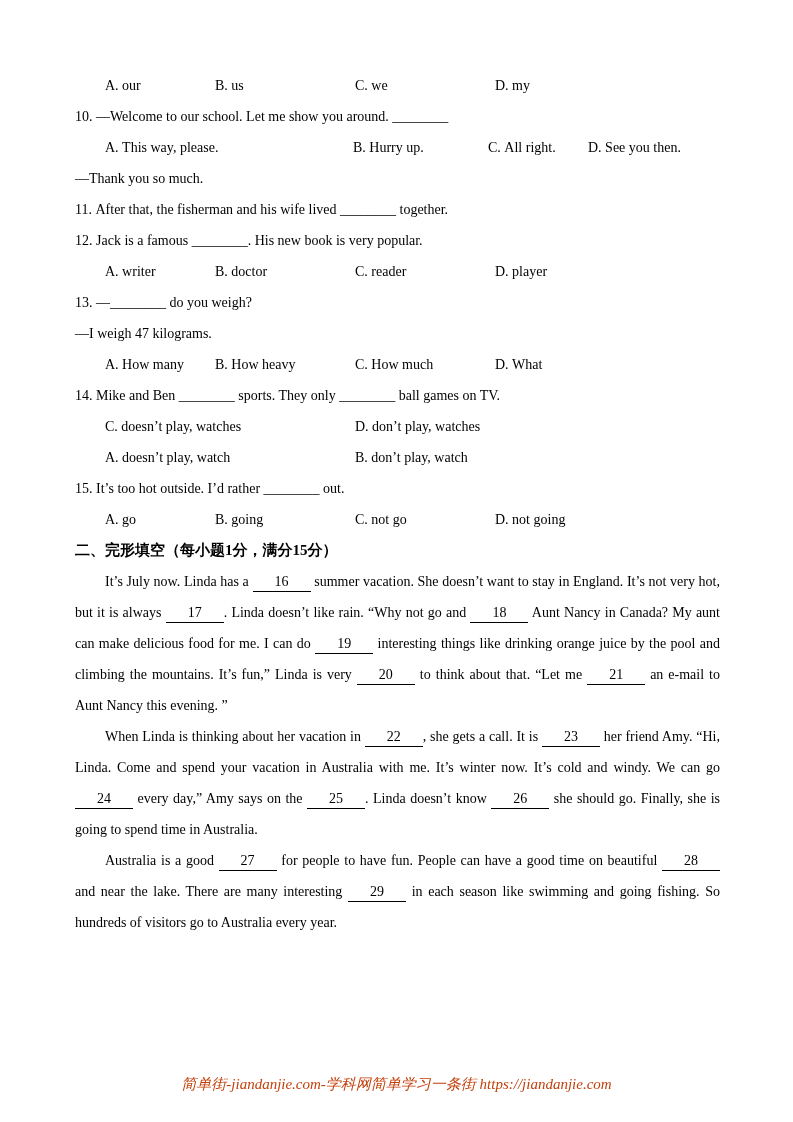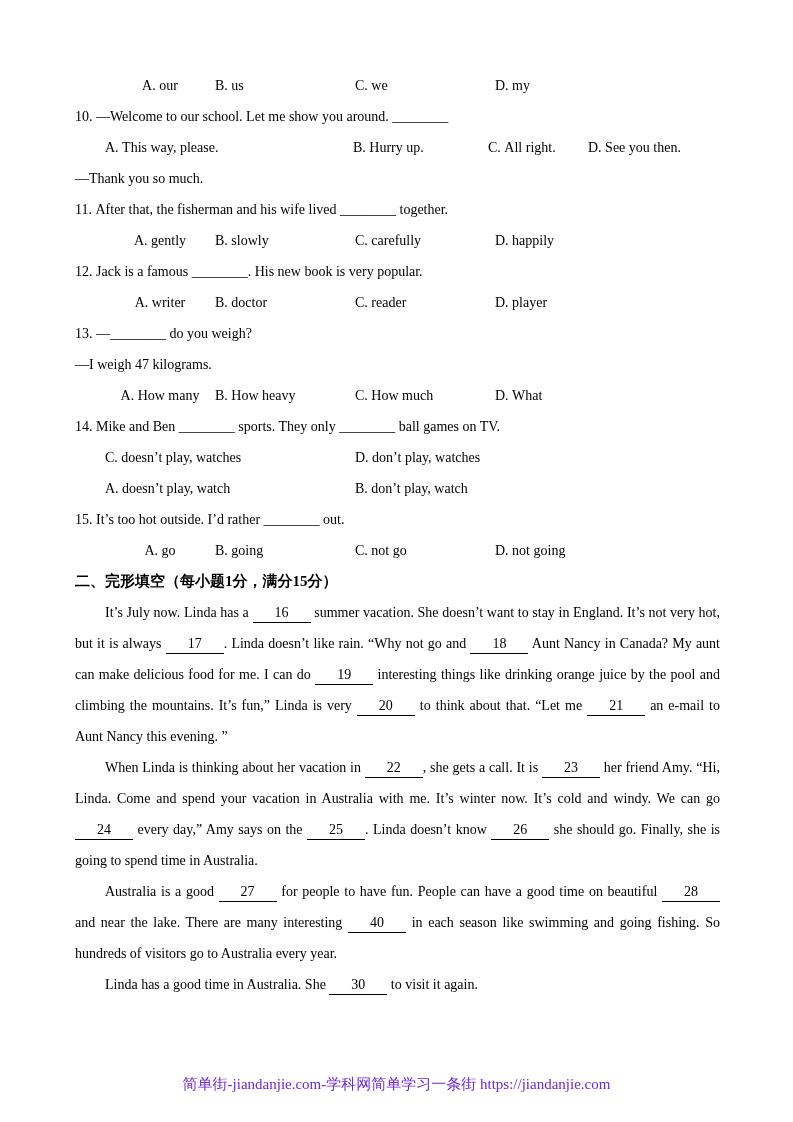--- a/index.html
+++ b/index.html
@@ -25,21 +25,21 @@
   .line {
     line-height: 31px;
     white-space: nowrap;
   }
   .opts {
     padding-left: 30px;
   }
   .opts .opt {
     display: inline-block;
   }
-  .opts.std .opt:nth-child(1) { width: 110px; text-align: center; }
+  .opts.std .opt:nth-child(1) { width: 110px; }
   .opts.std .opt:nth-child(2) { width: 140px; }
   .opts.std .opt:nth-child(3) { width: 140px; }
   .opts.dialog .opt:nth-child(1) { width: 248px; }
   .opts.dialog .opt:nth-child(2) { width: 135px; }
   .opts.dialog .opt:nth-child(3) { width: 100px; }
   .opts.two .opt:nth-child(1) { width: 250px; }
   .section-title {
     font-weight: bold;
     font-size: 15px;
     line-height: 31px;
@@ -73,34 +73,32 @@
 </head>
 <body>
 
 <div class="page">
   <div id="questions">
       <div class="line opts std"><span class="opt">A.&nbsp;our</span><span class="opt">B.&nbsp;us</span><span class="opt">C.&nbsp;we</span><span class="opt">D.&nbsp;my</span></div>
       <div class="line stem">10.&nbsp;—Welcome to our school. Let me show you around. ________</div>
       <div class="line opts dialog"><span class="opt">A.&nbsp;This way, please.</span><span class="opt">B.&nbsp;Hurry up.</span><span class="opt">C.&nbsp;All right.</span><span class="opt">D.&nbsp;See you then.</span></div>
       <div class="line dialog">—Thank you so much.</div>
       <div class="line stem">11.&nbsp;After that, the fisherman and his wife lived ________ together.</div>
-      <div class="line opts std"><span class="opt">A.&nbsp;gently</span><span class="opt">B.&nbsp;slowly</span><span class="opt">C.&nbsp;carefully</span><span class="opt">D.&nbsp;happily</span></div>
       <div class="line stem">12.&nbsp;Jack is a famous ________. His new book is very popular.</div>
       <div class="line opts std"><span class="opt">A.&nbsp;writer</span><span class="opt">B.&nbsp;doctor</span><span class="opt">C.&nbsp;reader</span><span class="opt">D.&nbsp;player</span></div>
       <div class="line stem">13.&nbsp;—________ do you weigh?</div>
       <div class="line dialog">—I weigh 47 kilograms.</div>
       <div class="line opts std"><span class="opt">A.&nbsp;How many</span><span class="opt">B.&nbsp;How heavy</span><span class="opt">C.&nbsp;How much</span><span class="opt">D.&nbsp;What</span></div>
       <div class="line stem">14.&nbsp;Mike and Ben ________ sports. They only ________ ball games on TV.</div>
       <div class="line opts two"><span class="opt">C.&nbsp;doesn’t play, watches</span><span class="opt">D.&nbsp;don’t play, watches</span></div>
       <div class="line opts two"><span class="opt">A.&nbsp;doesn’t play, watch</span><span class="opt">B.&nbsp;don’t play, watch</span></div>
       <div class="line stem">15.&nbsp;It’s too hot outside. I’d rather ________ out.</div>
       <div class="line opts std"><span class="opt">A.&nbsp;go</span><span class="opt">B.&nbsp;going</span><span class="opt">C.&nbsp;not go</span><span class="opt">D.&nbsp;not going</span></div>
     </div>
   <h3 class="section-title">二、完形填空（每小题1分，满分15分）</h3>
   <div id="cloze" class="cloze">
       <p>It’s July now. Linda has a <span class="blank">16</span> summer vacation. She doesn’t want to stay in England. It’s not very hot, but it is always <span class="blank">17</span>. Linda doesn’t like rain. “Why not go and <span class="blank">18</span> Aunt Nancy in Canada? My aunt can make delicious food for me. I can do <span class="blank">19</span> interesting things like drinking orange juice by the pool and climbing the mountains. It’s fun,” Linda is very <span class="blank">20</span> to think about that. “Let me <span class="blank">21</span> an e-mail to Aunt Nancy this evening. ”</p>
       <p>When Linda is thinking about her vacation in <span class="blank">22</span>, she gets a call. It is <span class="blank">23</span> her friend Amy. “Hi, Linda. Come and spend your vacation in Australia with me. It’s winter now. It’s cold and windy. We can go <span class="blank">24</span> every day,” Amy says on the <span class="blank">25</span>. Linda doesn’t know <span class="blank">26</span> she should go. Finally, she is going to spend time in Australia.</p>
-      <p>Australia is a good <span class="blank">27</span> for people to have fun. People can have a good time on beautiful <span class="blank">28</span> and near the lake. There are many interesting <span class="blank">40</span> in each season like swimming and going fishing. So hundreds of visitors go to Australia every year.</p>
-      <p>Linda has a good time in Australia. She <span class="blank">30</span> to visit it again.</p>
+      <p>Australia is a good <span class="blank">27</span> for people to have fun. People can have a good time on beautiful <span class="blank">28</span> and near the lake. There are many interesting <span class="blank">29</span> in each season like swimming and going fishing. So hundreds of visitors go to Australia every year.</p>
     </div>
 </div>
 
-<div class="footer" style="color: #6d28d9;">简单街-jiandanjie.com-学科网简单学习一条街 https://jiandanjie.com</div>
+<div class="footer" style="color: #c2410c; font-style: italic;">简单街-jiandanjie.com-学科网简单学习一条街 https://jiandanjie.com</div>
 
 </body></html>

